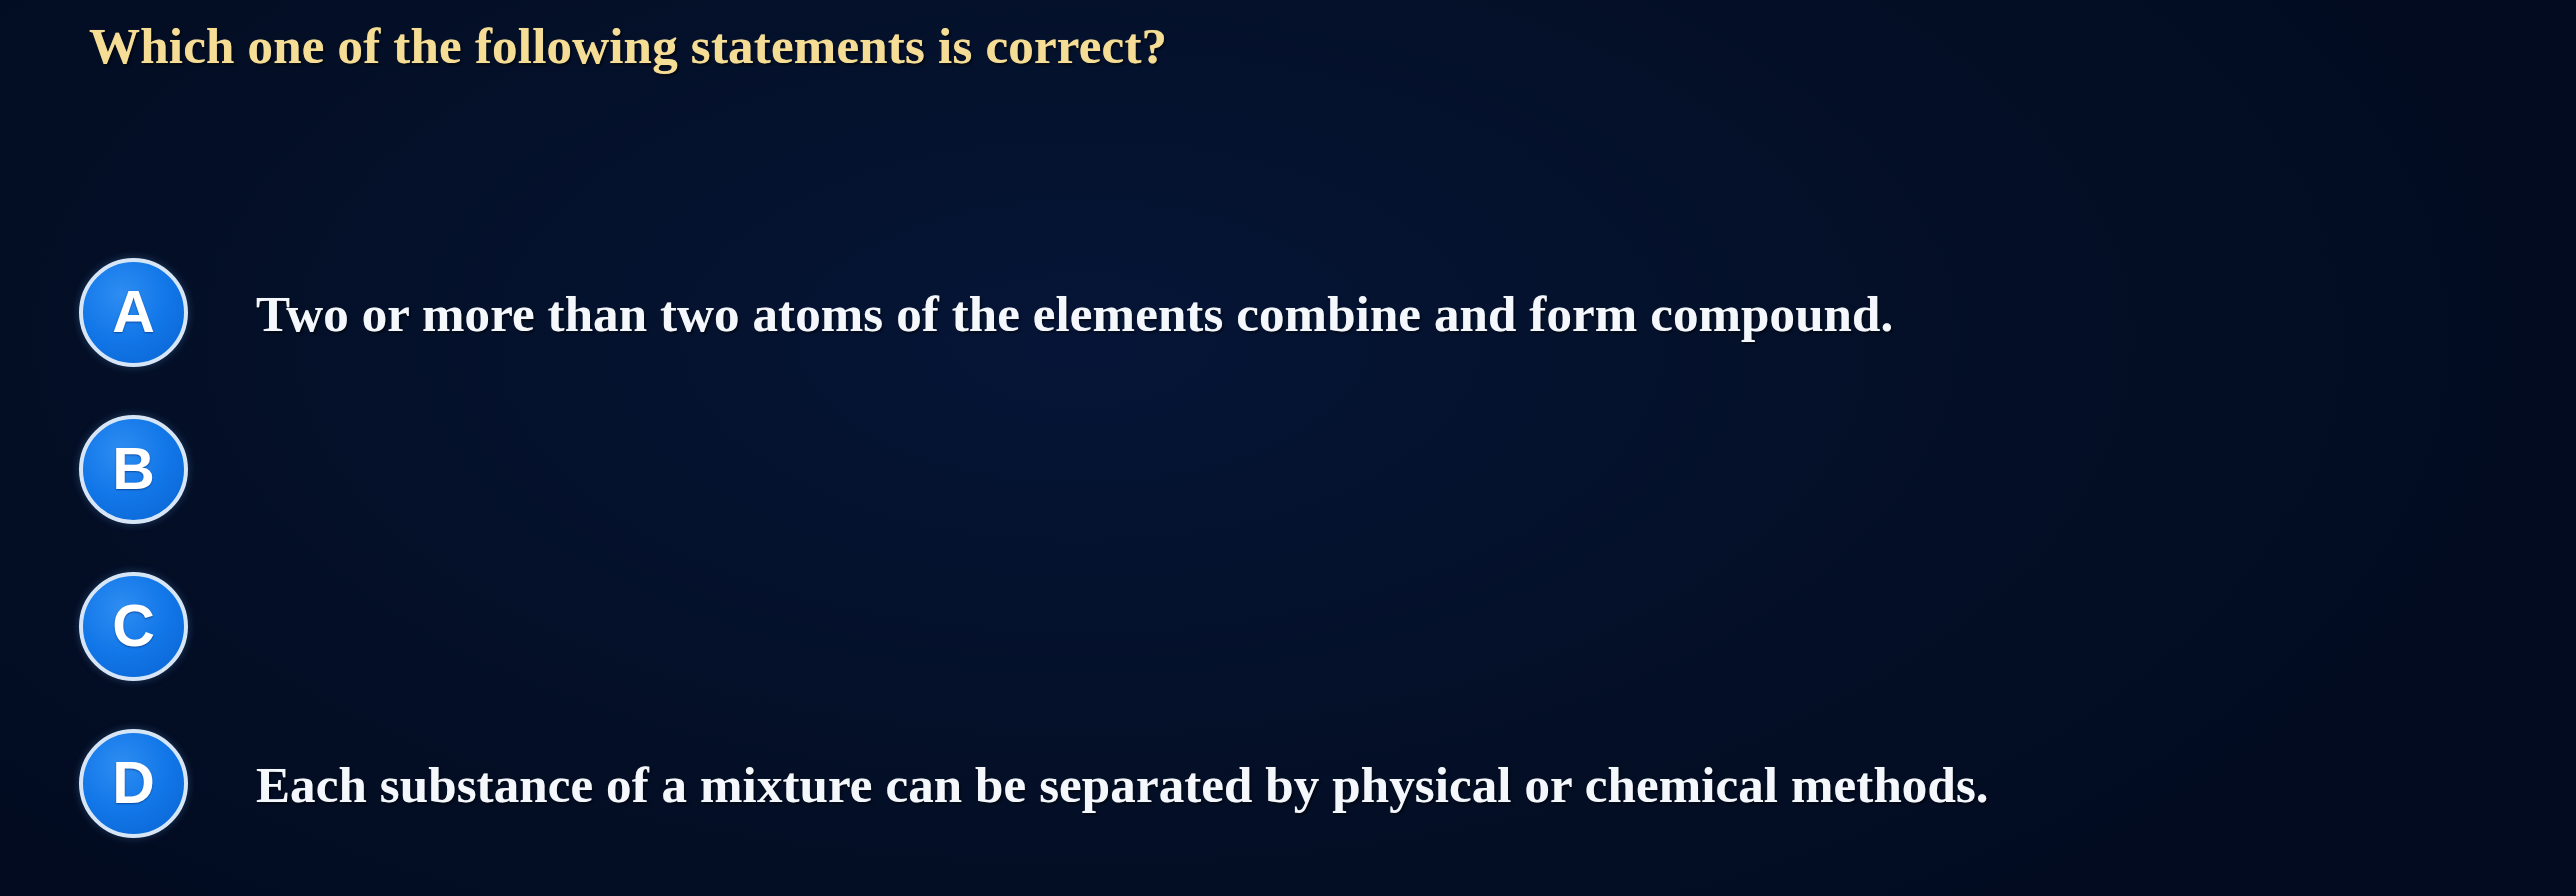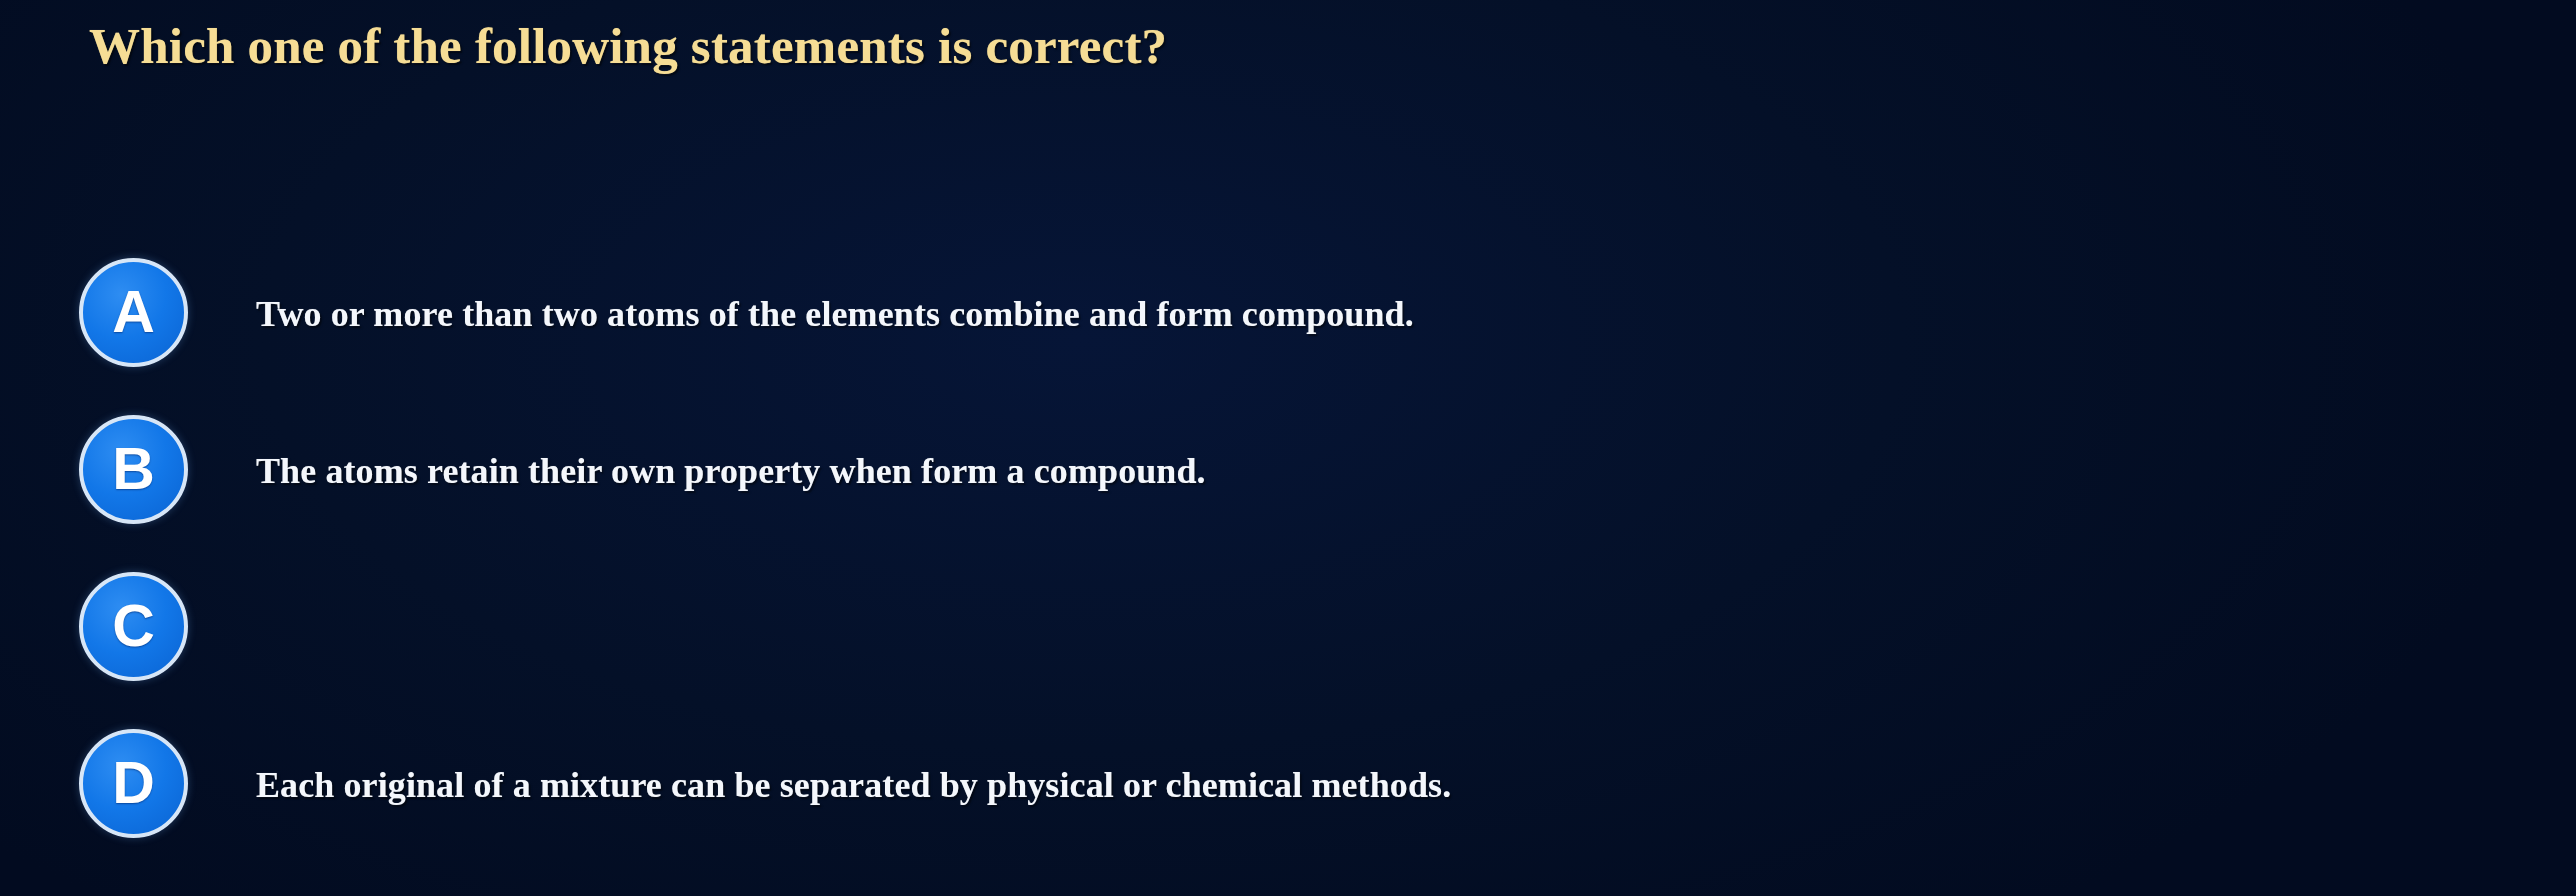--- a/index.html
+++ b/index.html
@@ -84,21 +84,21 @@
 
   .option-text {
     position: absolute;
     left: 256px;
     top: 0;
     height: 137px;
     display: flex;
     align-items: center;
     font-family: "Liberation Serif", serif;
     font-weight: bold;
-    font-size: 36px;
+    font-size: 51px;
     line-height: 58px;
     color: #f4f7fc;
     letter-spacing: 0.1px;
     text-shadow: 0 0 0.8px rgba(255,255,255,0.35),
                  1.7px 1.7px 1.7px rgba(0,0,0,0.5);
     white-space: nowrap;
   }
 </style>
 </head>
 <body>
@@ -113,31 +113,30 @@
       <div class="option-badge">
         <span class="option-badge-letter">A</span>
       </div>
       <div class="option-text">Two or more than two atoms of the elements combine and form compound.</div>
     </div>
 
     <div class="option-row">
       <div class="option-badge">
         <span class="option-badge-letter">B</span>
       </div>
-      <div class="option-text">The atoms retain their own property when form a compound.</div>
     </div>
 
     <div class="option-row">
       <div class="option-badge">
         <span class="option-badge-letter">C</span>
       </div>
     </div>
 
     <div class="option-row">
       <div class="option-badge">
         <span class="option-badge-letter">D</span>
       </div>
-      <div class="option-text">Each original of a mixture can be separated by physical or chemical methods.</div>
+      <div class="option-text">Each substance of a mixture can be separated by physical or chemical methods.</div>
     </div>
 
   </div>
 </div>
 
 
 </body></html>

